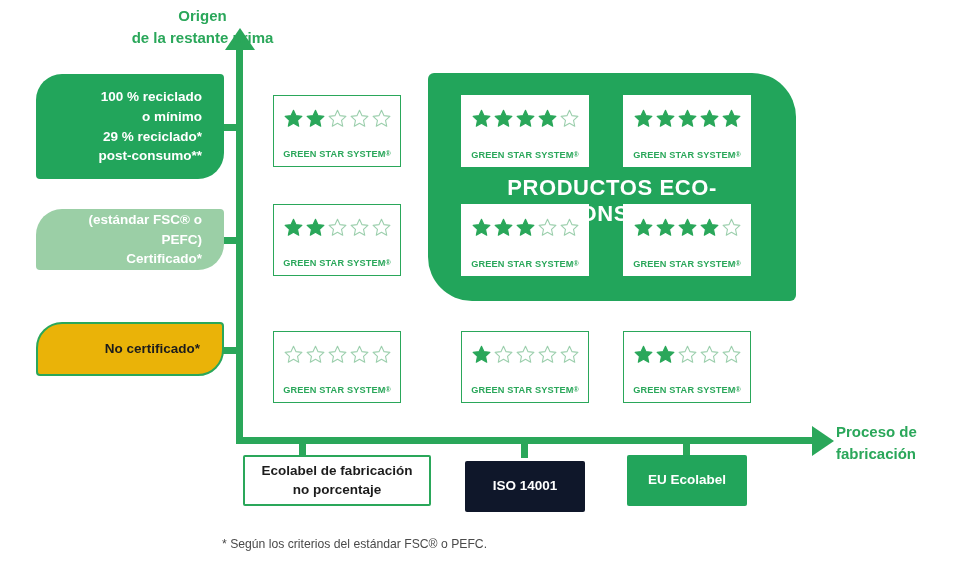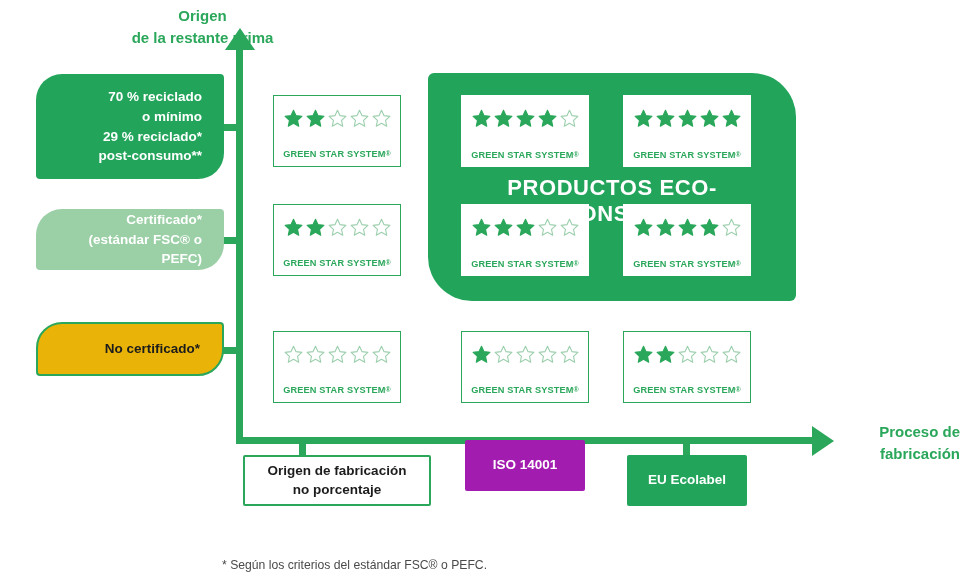--- a/index.html
+++ b/index.html
@@ -68,21 +68,21 @@
   .axis-label-y {
     left: 100px;
     top: 5px;
     width: 205px;
     text-align: center;
   }
   .axis-label-x {
     left: 836px;
     top: 421px;
     width: 124px;
-    text-align: right;
+    text-align: left;
   }
 
   
   .rowlabel {
     position: absolute;
     box-sizing: border-box;
     display: flex;
     align-items: center;
     justify-content: flex-end;
     text-align: right;
@@ -201,22 +201,22 @@
     font-weight: bold;
     line-height: 1.4;
     border-radius: 2px;
   }
   .colbox-1 {
     left: 243px; top: 455px; width: 188px; height: 51px;
     background: #ffffff; color: #1c1c1c;
     border: 2px solid #2aa75a;
   }
   .colbox-2 {
-    left: 465px; top: 440px; width: 120px; height: 51px;
-    background: #a21caf; color: #ffffff;
+    left: 465px; top: 461px; width: 120px; height: 51px;
+    background: #0f172a; color: #ffffff;
   }
   .colbox-3 {
     left: 627px; top: 455px; width: 120px; height: 51px;
     background: #22a55b; color: #ffffff; text-align: right;
   }
   .coltick {
     position: absolute;
     width: 7px;
     height: 18px;
     background: #2aa75a;
@@ -228,21 +228,20 @@
 
   
   .footnotes {
     position: absolute;
     left: 222px;
     top: 534px;
     width: 700px;
     color: #4a4a4a;
     font-size: 12.2px;
     line-height: 1.65;
-    margin-top: 21px;
   }
 </style>
 </head>
 <body>
 
 <div class="stage">
 
   <div class="axis-v"></div>
   <div class="axis-h"></div>
   <div class="axis-arrow-up"></div>
@@ -257,31 +256,31 @@
     <div>Proceso de</div>
     <div>fabricación</div>
   </div>
 
   <div class="rowtick rowtick-1"></div>
   <div class="rowtick rowtick-2"></div>
   <div class="rowtick rowtick-3"></div>
 
   <div class="rowlabel rowlabel-1">
     <div>
-      <span class="txt">70 % reciclado</span>
+      <span class="txt">100 % reciclado</span>
       <span class="txt">o mínimo</span>
       <span class="txt">29 % reciclado*</span>
       <span class="txt">post-consumo**</span>
     </div>
   </div>
 
   <div class="rowlabel rowlabel-2">
     <div>
+      <span class="txt">(estándar FSC® o PEFC)</span>
       <span class="txt">Certificado*</span>
-      <span class="txt">(estándar FSC® o PEFC)</span>
     </div>
   </div>
 
   <div class="rowlabel rowlabel-3">
     <div>
       <span class="txt">No certificado*</span>
     </div>
   </div>
 
   <div class="eco-panel"></div>
@@ -478,21 +477,21 @@
         <div class="caption">GREEN STAR SYSTEM<sup>®</sup></div>
       </div>
     </div>
 
   <div class="coltick coltick-1"></div>
   <div class="coltick coltick-2"></div>
   <div class="coltick coltick-3"></div>
 
   <div class="colbox colbox-1">
     <div>
-      <div>Origen de fabricación</div>
+      <div>Ecolabel de fabricación</div>
       <div>no porcentaje</div>
     </div>
   </div>
 
   <div class="colbox colbox-2">
     <div>ISO 14001</div>
   </div>
 
   <div class="colbox colbox-3">
     <div>EU Ecolabel</div>

